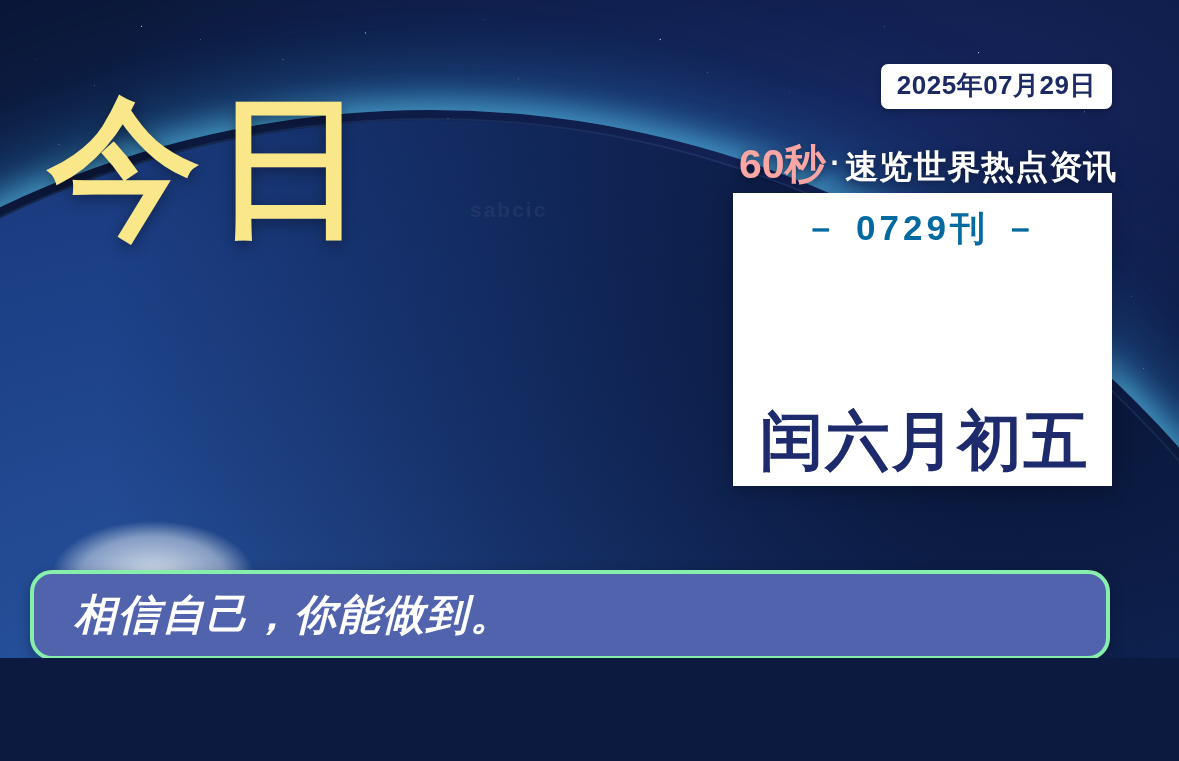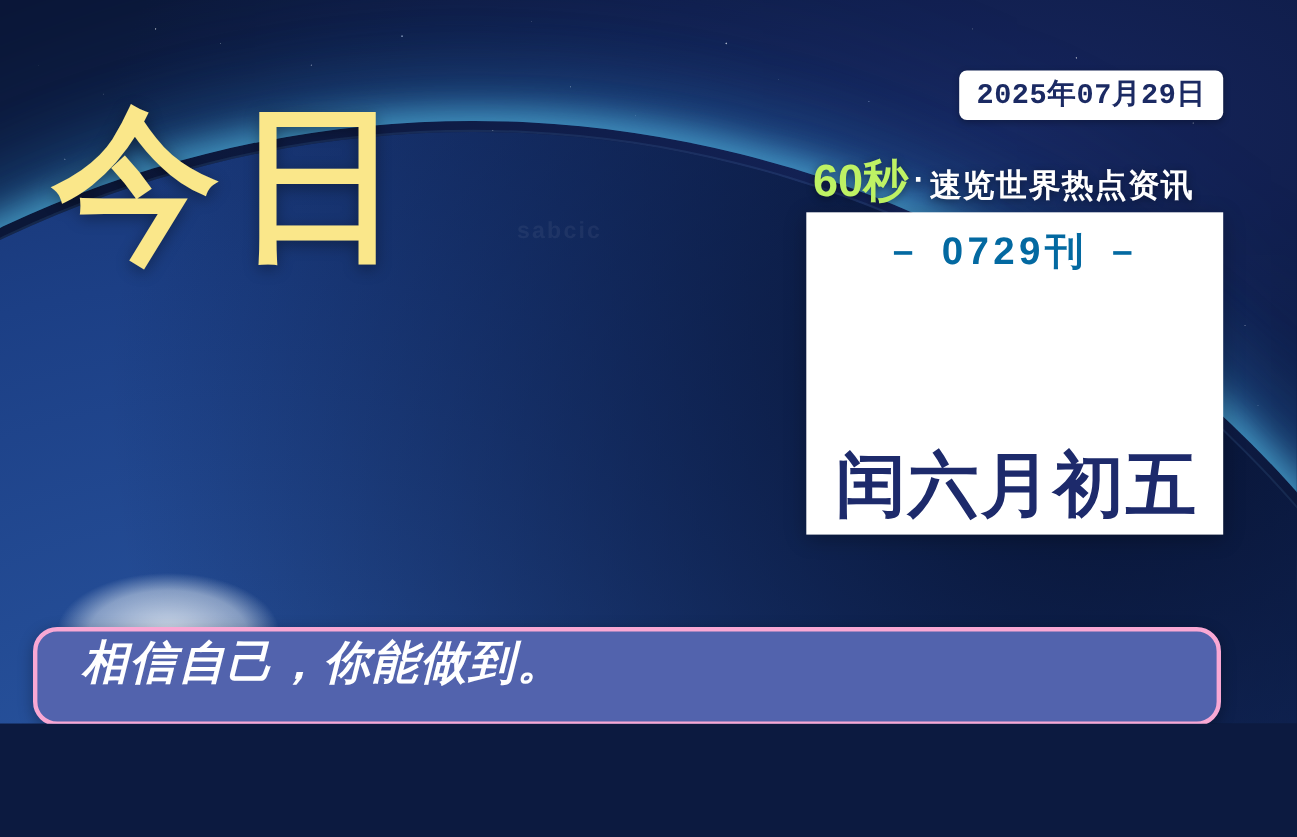--- a/index.html
+++ b/index.html
@@ -173,33 +173,32 @@
   }
 
   
   .date-pill{
     position:absolute; right:67px; top:64px;
     background:#ffffff; color:#1b2a63;
     font-size:26px; font-weight:600; letter-spacing:.5px;
     padding:4px 16px 6px; border-radius:7px;
     box-shadow:0 2px 6px rgba(0,0,0,.25);
     white-space:nowrap;
-    font-family:Liberation Mono, monospace;
   }
 
   
   .tagline{
     position:absolute; left:739px; top:137px;
     white-space:nowrap;
     font-weight:700;
     text-shadow:0 2px 8px rgba(0,0,0,.45);
   }
-  .tagline .sec{ color:#bef264; font-size:41px; letter-spacing:0; }
+  .tagline .sec{ color:#fca5a5; font-size:41px; letter-spacing:0; }
   .tagline .dot{ color:#ffffff; font-size:29px; padding:0 5px; position:relative; top:-5px; }
-  .tagline .rest{ color:#ffffff; font-size:29px; letter-spacing:1px; }
+  .tagline .rest{ color:#ffffff; font-size:33px; letter-spacing:1px; }
 
   
   .card{
     position:absolute; left:733px; top:193px;
     width:379px; height:293px;
     background:#ffffff;
     box-shadow:0 4px 18px rgba(0,0,0,.28);
   }
   .card-inner{ position:absolute; inset:0; }
   .issue{
@@ -224,24 +223,24 @@
     white-space:nowrap;
     overflow:visible;
     margin-top:20px;
   }
 
   
   .quote-bar{
     position:absolute; left:30px; top:570px;
     width:1080px; height:90px;
     background:#5263AD;
-    border:4px solid #f9a8d4;
+    border:4px solid #86efac;
     border-radius:22px;
     box-shadow:0 4px 14px rgba(0,0,0,.30);
-    display:flex; 
+    display:flex; align-items:center;
   }
   .quote-text{
     color:#ffffff;
     font-family:"DejaVu Sans","Liberation Sans",sans-serif;
     font-size:42px; font-weight:700; font-style:italic;
     letter-spacing:2px;
     padding-left:40px;
     white-space:nowrap;
   }
 </style>

